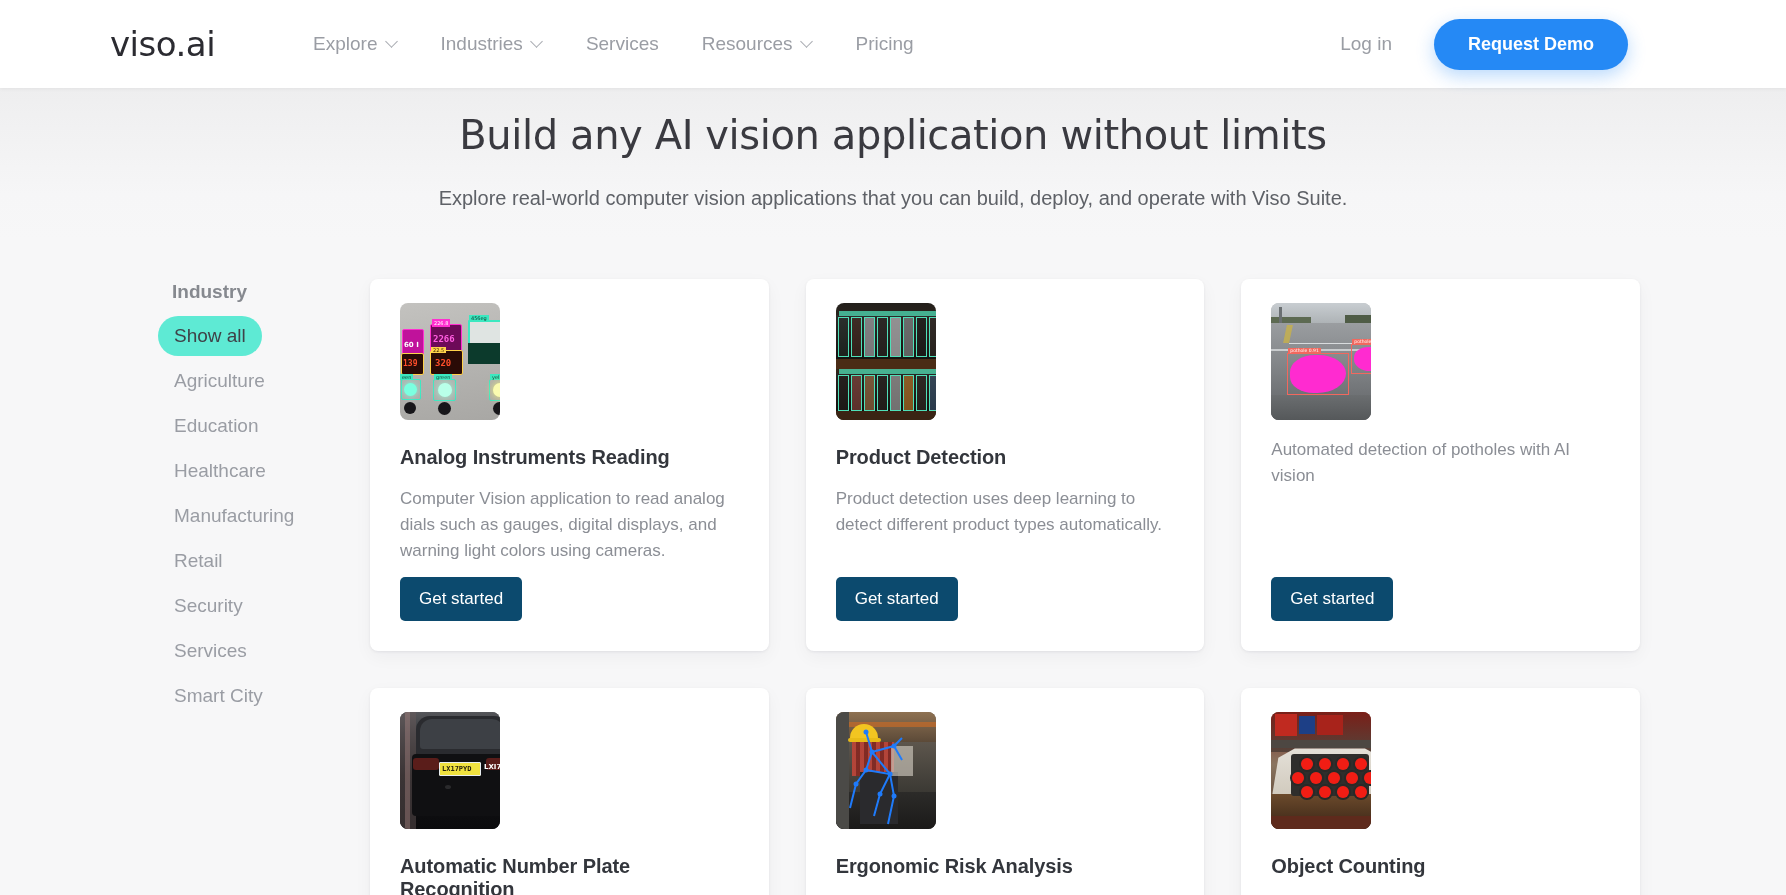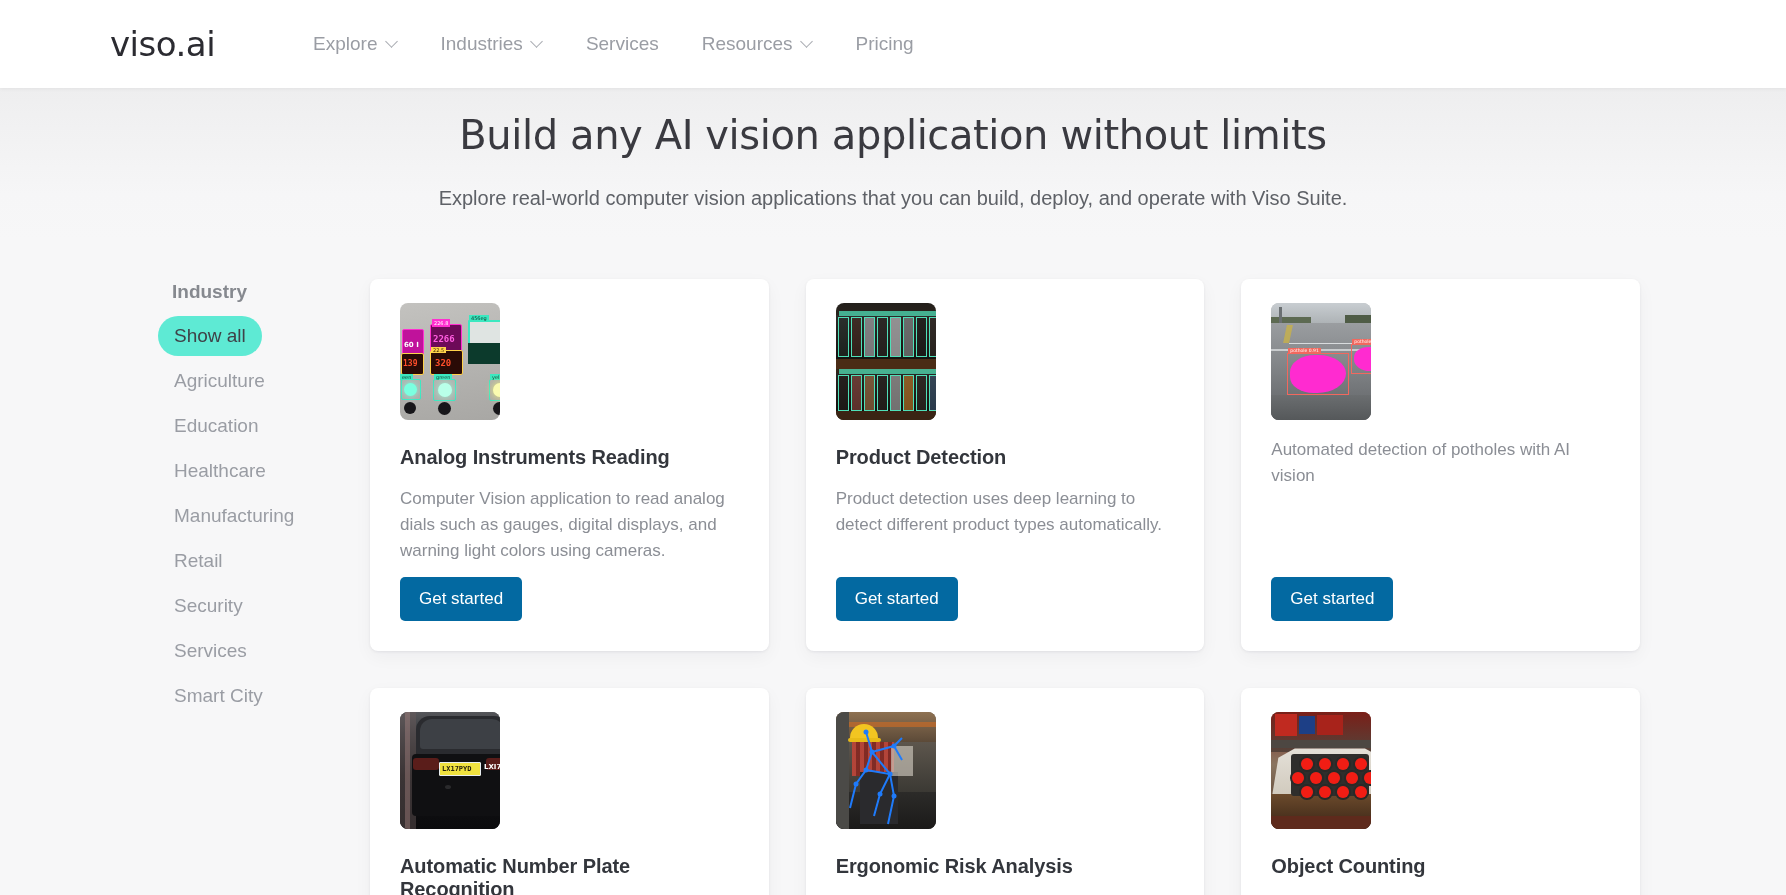--- a/index.html
+++ b/index.html
@@ -174,21 +174,21 @@
   }
   .card-desc {
     margin-top: 17px;
     font-size: 17px;
     line-height: 1.52;
     color: #8b8e95;
     flex: 1;
   }
   .get-started {
     align-self: flex-start;
-    background: #0369a1;
+    background: #0c4a6e;
     color: #ffffff;
     border: none;
     border-radius: 5px;
     font-size: 17px;
     padding: 12px 19px;
     cursor: pointer;
     margin-top: 14px;
     font-family: "Liberation Sans", sans-serif;
   }
 
@@ -224,20 +224,24 @@
     </div>
     <div class="nav-item">
       <span>Resources</span>
       <span class="chev"></span>
     </div>
     <div class="nav-item">
       <span>Pricing</span>
     </div>
   </div>
 
+  <div class="nav-right">
+    <div class="login">Log in</div>
+    <button class="demo-btn">Request Demo</button>
+  </div>
 </div>
 
 <div class="hero">
   <h1>Build any AI vision application without limits</h1>
   <p>Explore real-world computer vision applications that you can build, deploy, and operate with Viso Suite.</p>
 </div>
 
 <div class="content">
 
   <div class="sidebar">

